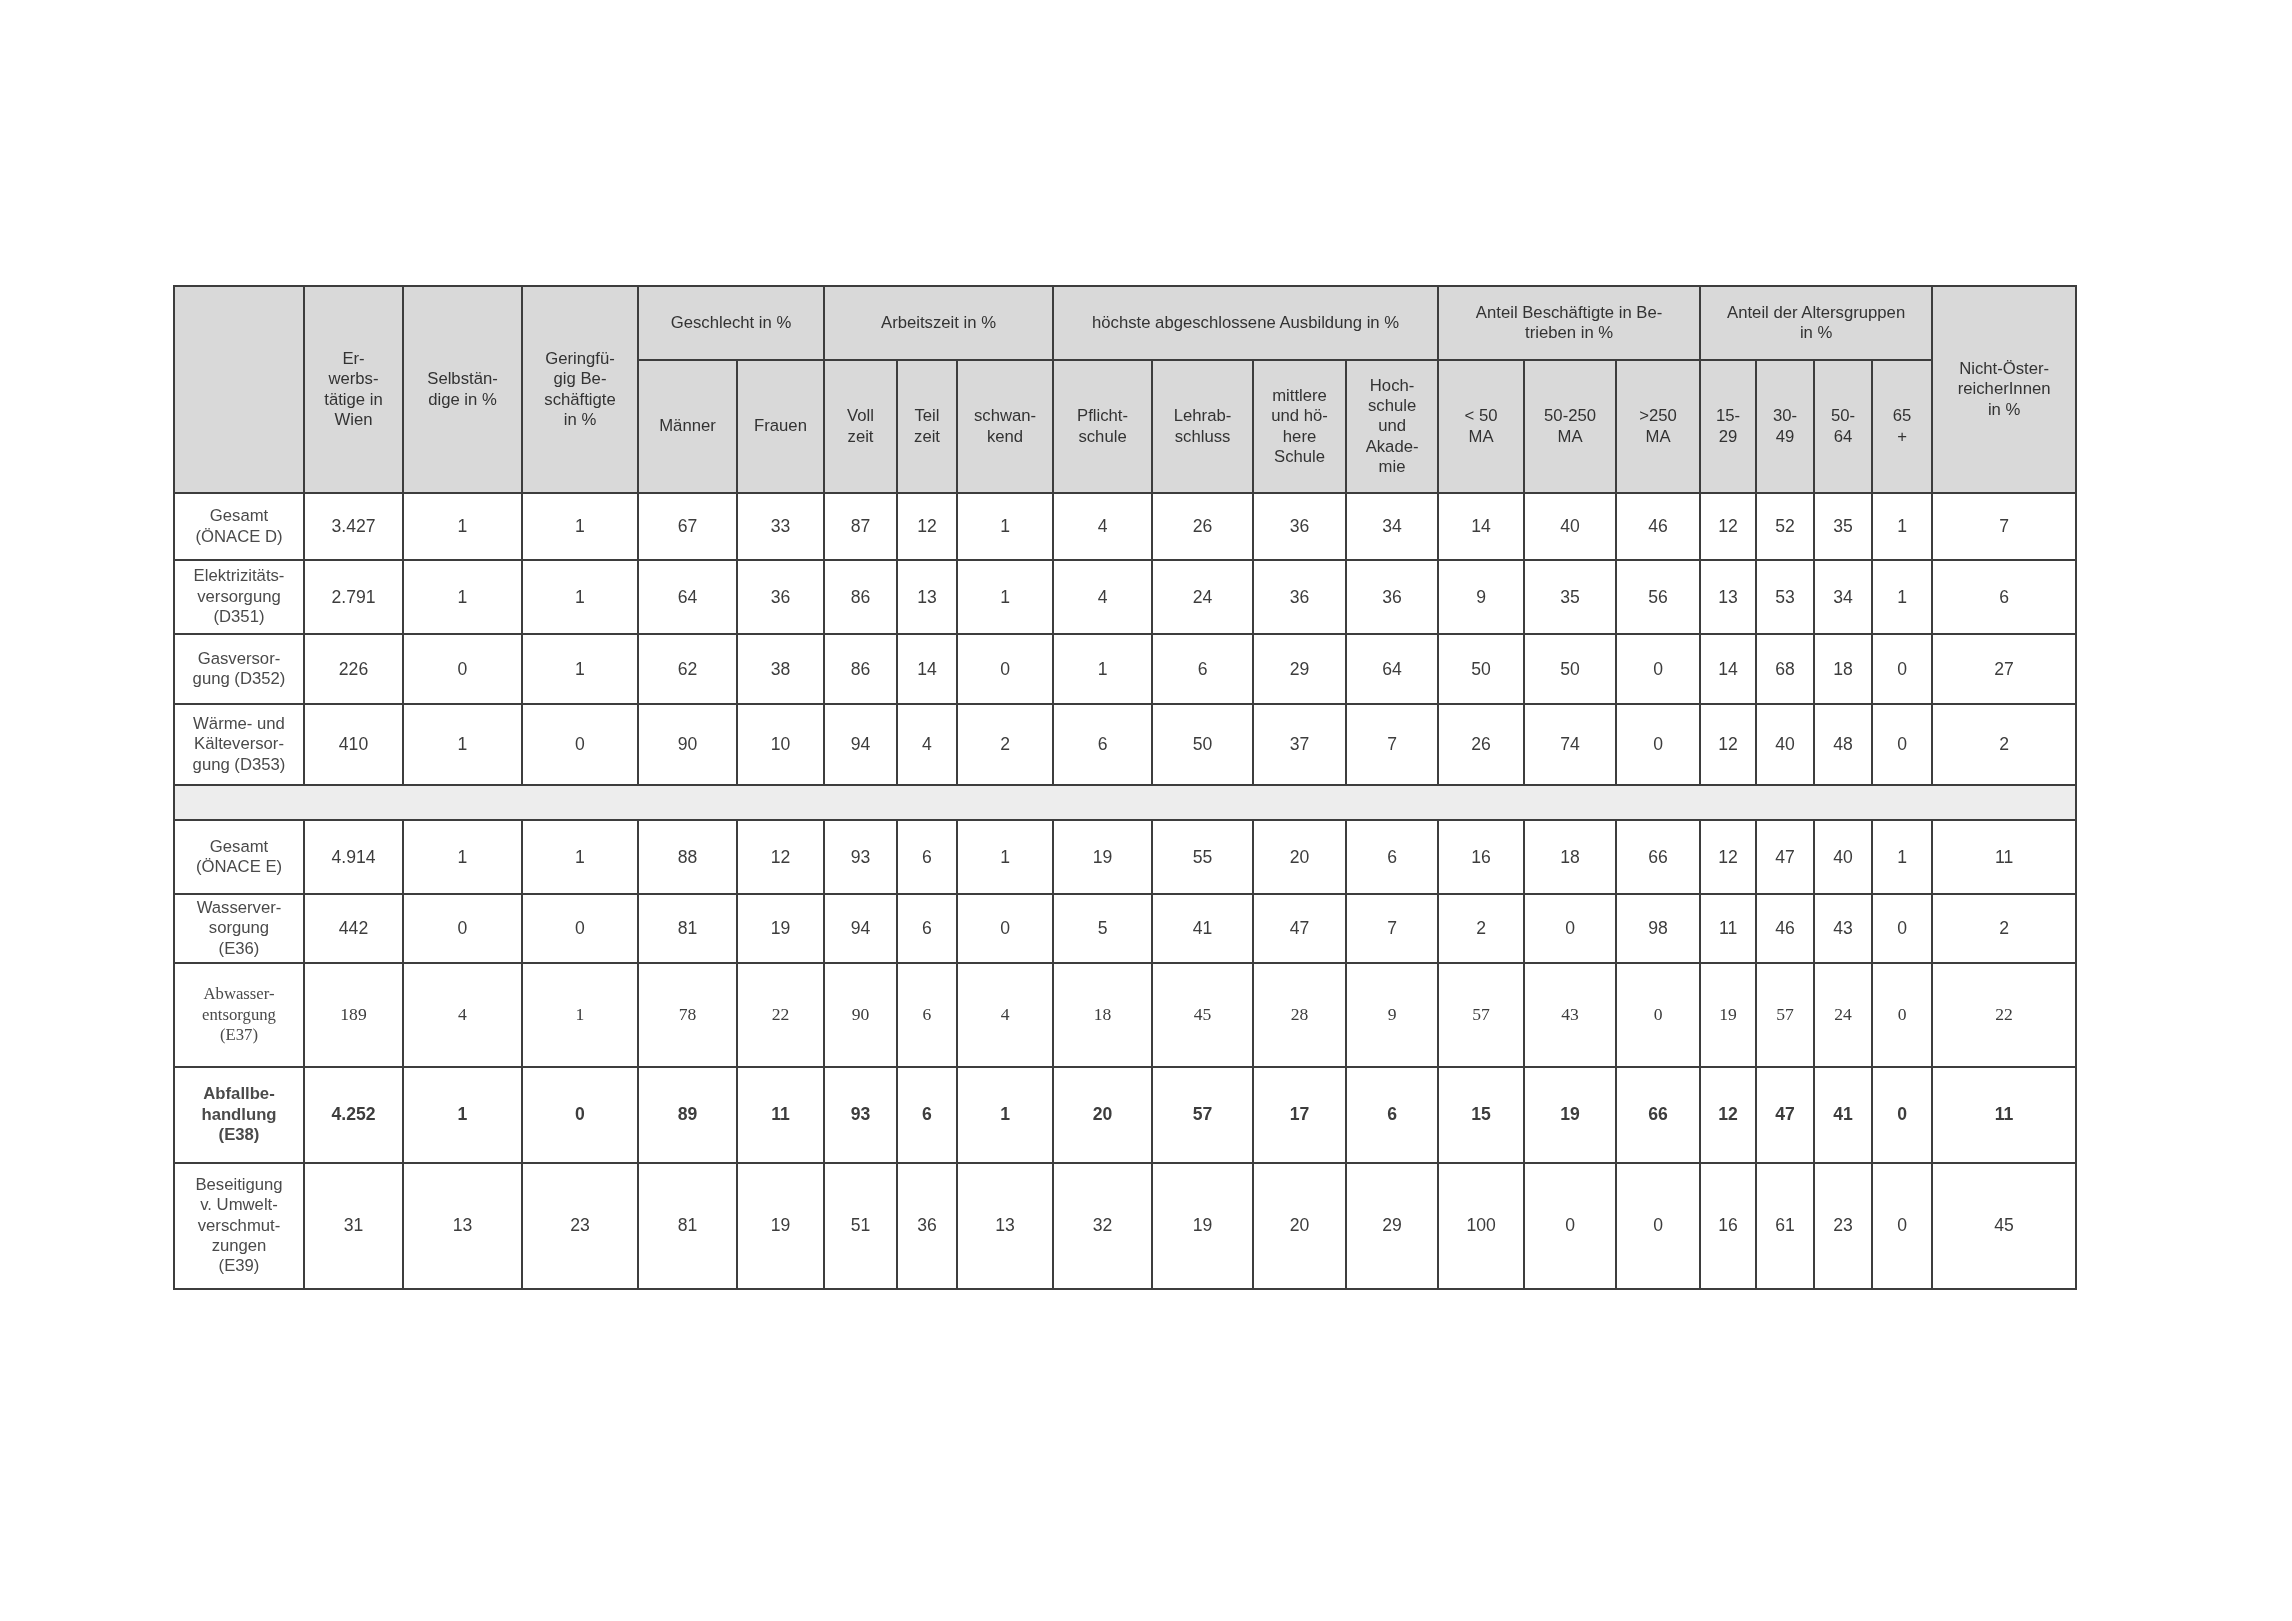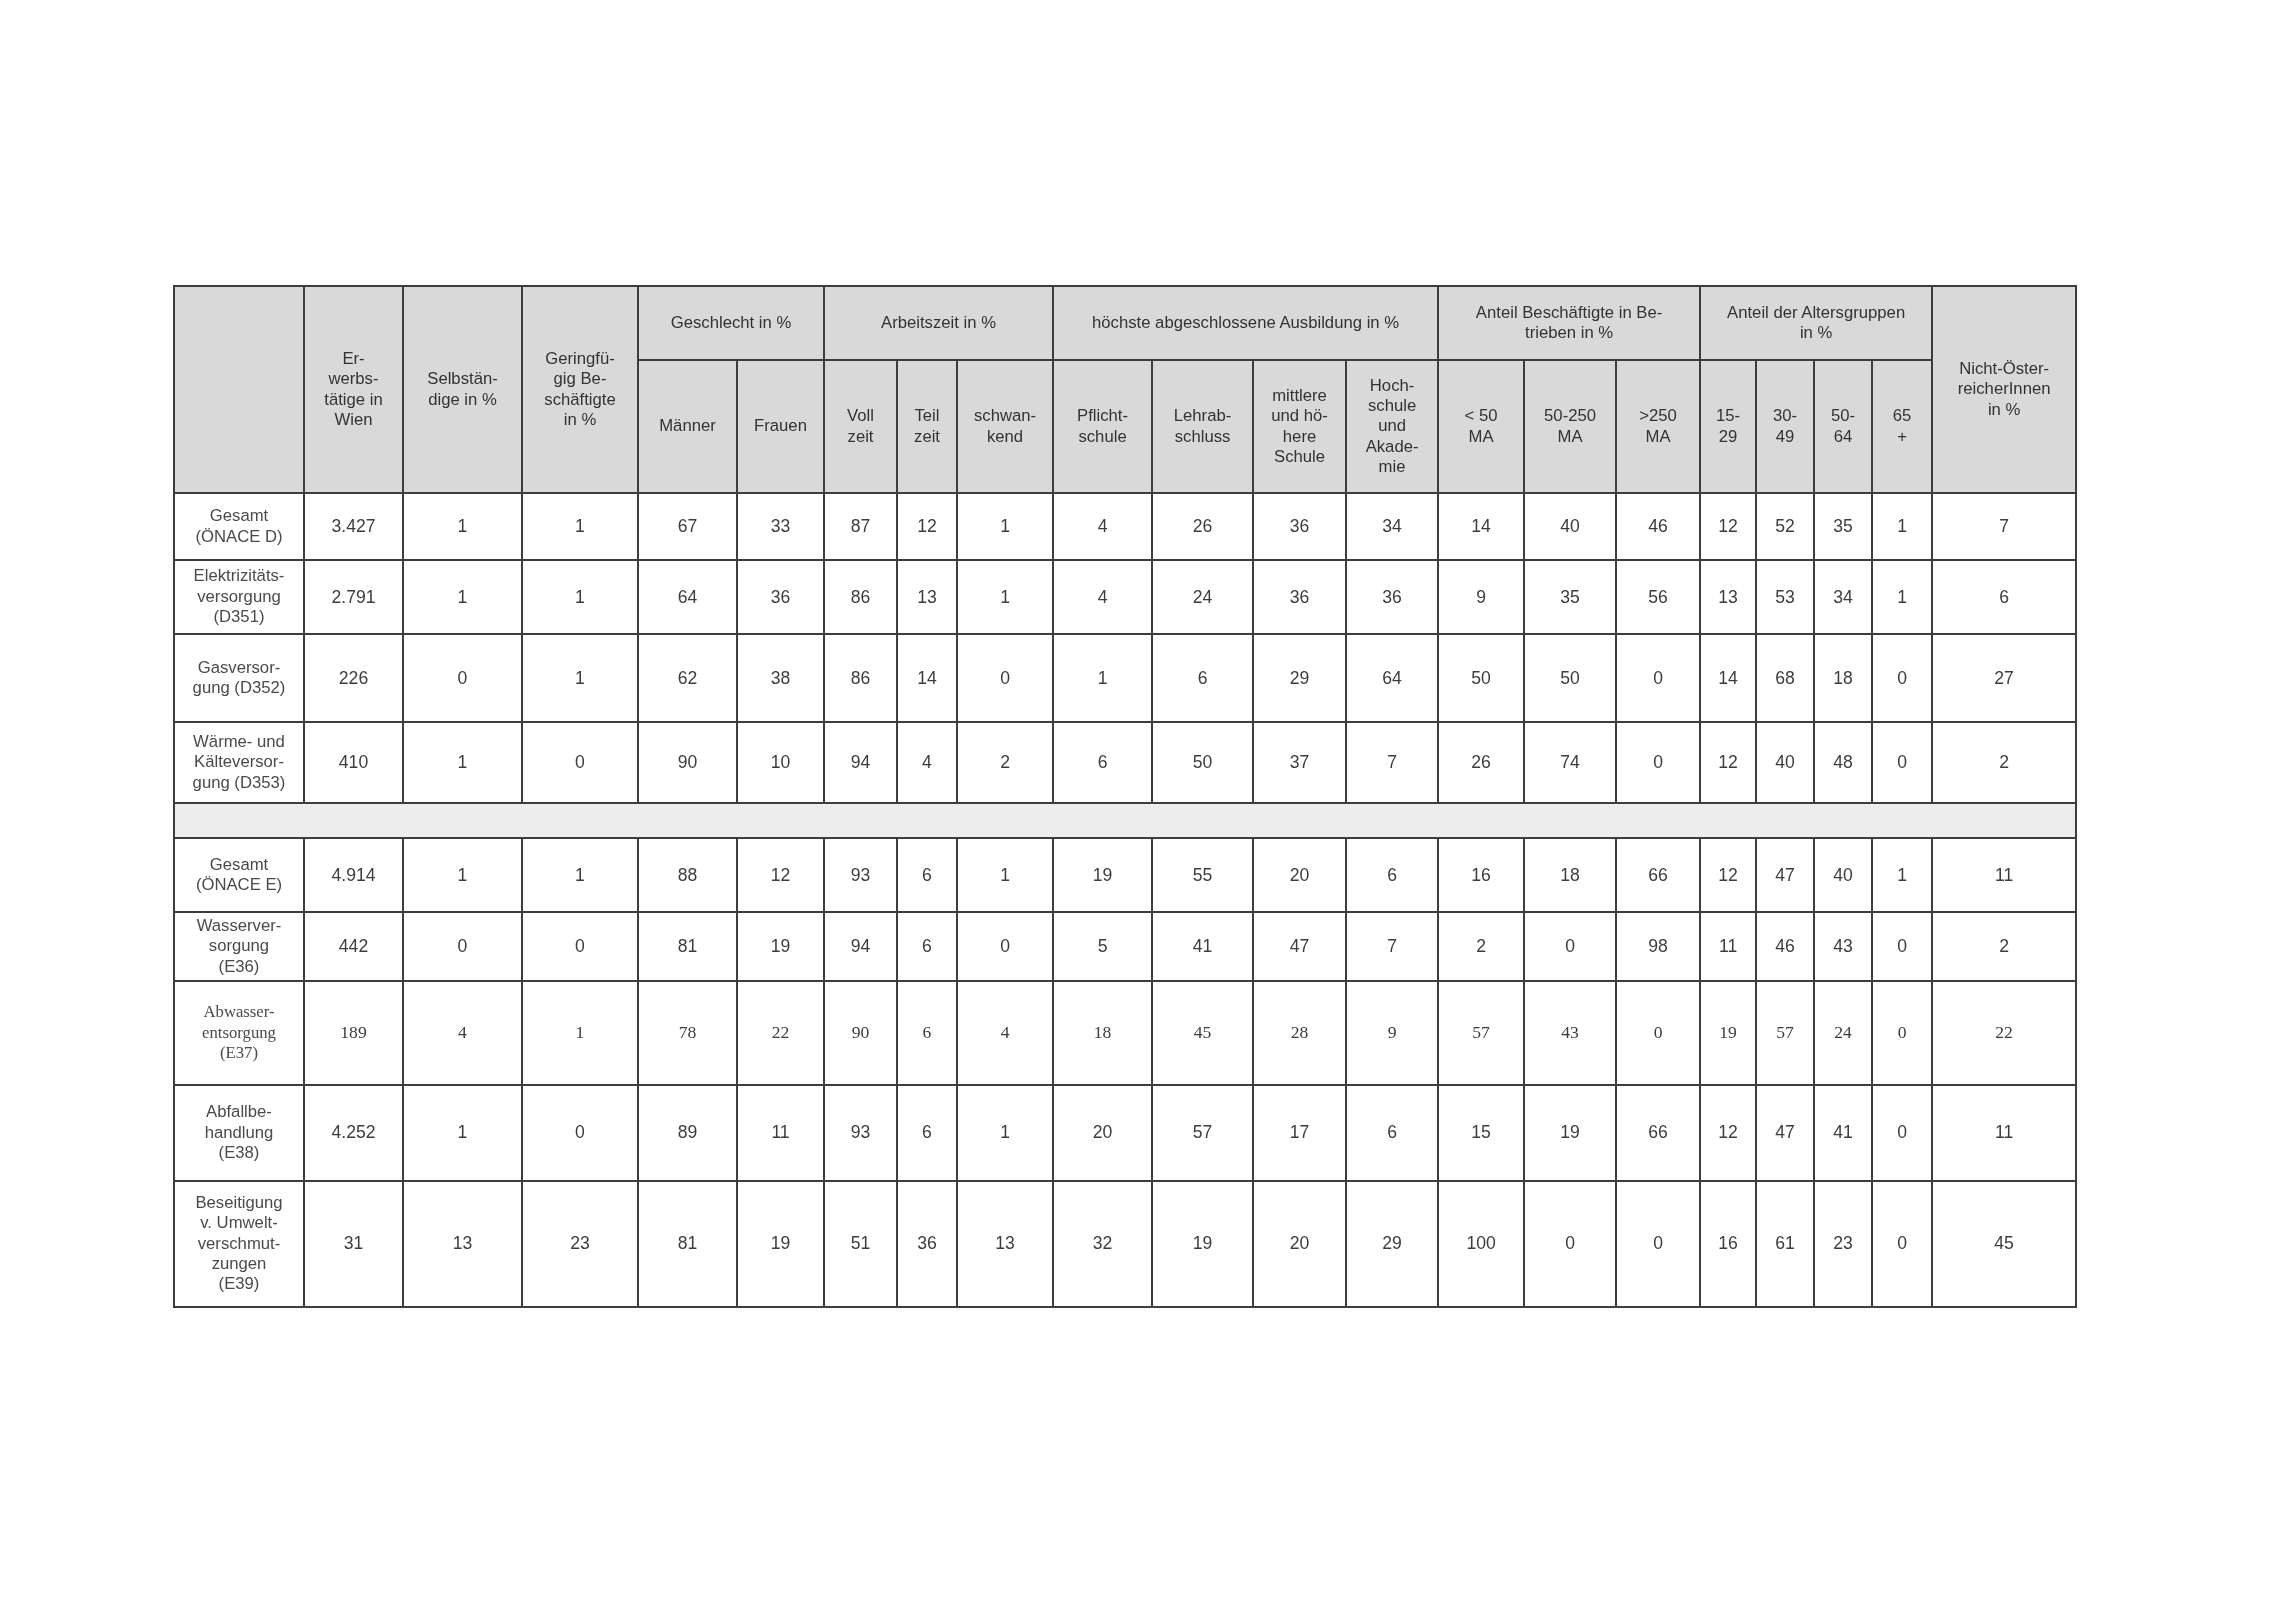--- a/index.html
+++ b/index.html
@@ -47,27 +47,27 @@
     white-space:pre-line;
     color:#4a4a4a;
     padding:2.9px 2px;
     background:#ffffff;
     border-radius:30px;
   }
   tbody tr.separator-row td { background:#ededed; }
 
   tbody tr:nth-child(1)  { height:67px; }
   tbody tr:nth-child(2)  { height:74px; }
-  tbody tr:nth-child(3)  { height:88px; }
+  tbody tr:nth-child(3)  { height:70px; }
   tbody tr:nth-child(4)  { height:81px; }
   tbody tr:nth-child(5)  { height:35px; }
   tbody tr:nth-child(6)  { height:74px; }
   tbody tr:nth-child(7)  { height:52px; }
   tbody tr:nth-child(8)  { height:104px;font-family:Liberation Serif, serif; }
-  tbody tr:nth-child(9)  { height:96px; }
+  tbody tr:nth-child(9)  { height:96px;font-weight:bold; }
   tbody tr:nth-child(10) { height:126px; }
 
   .source-note {
     margin-top:78px;
     font-size:22.5px;
     color:#1c1c1c;
   }
 </style>
 </head>
 <body>

